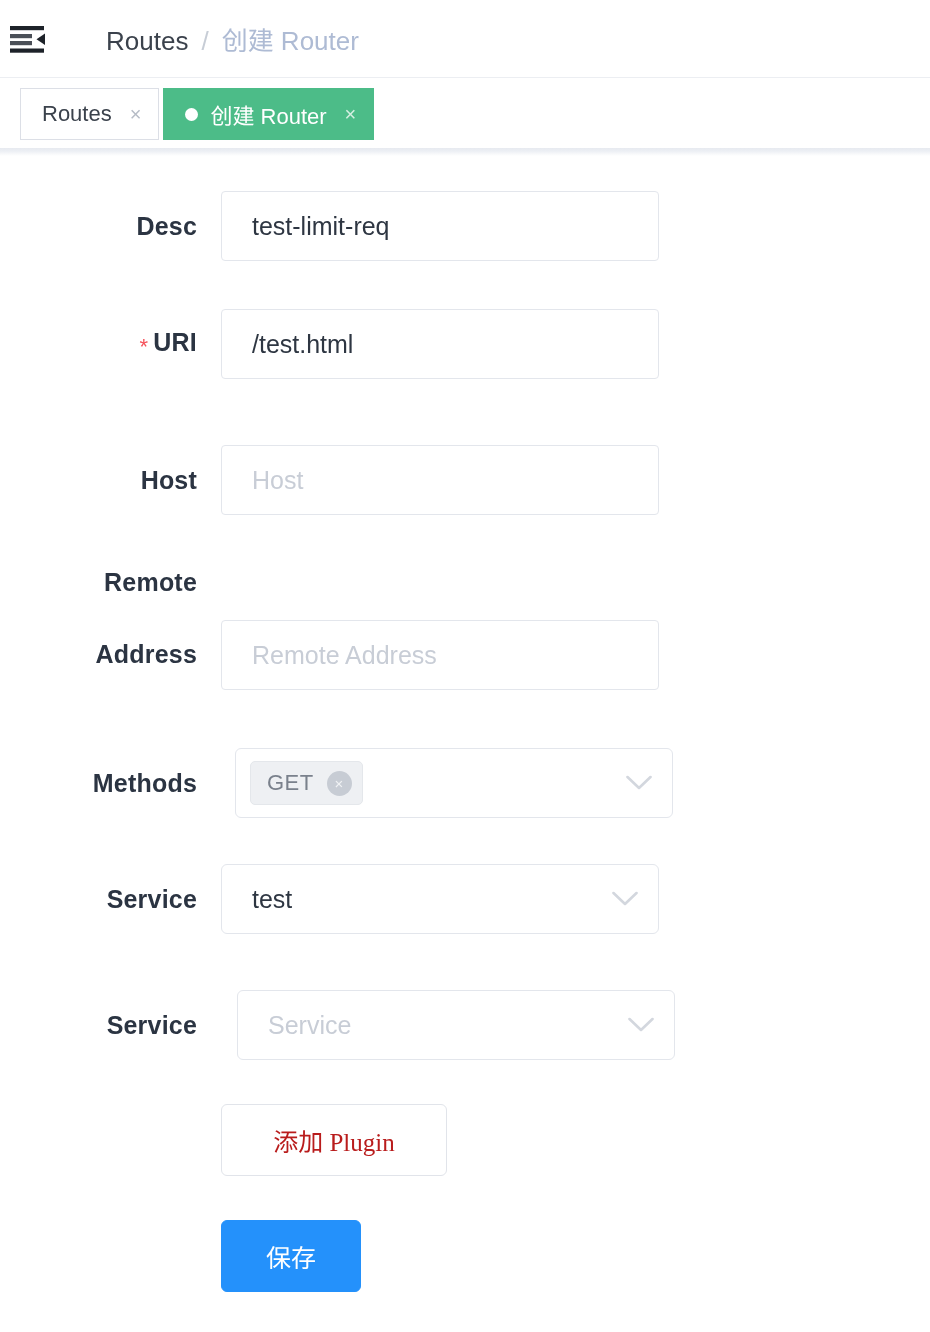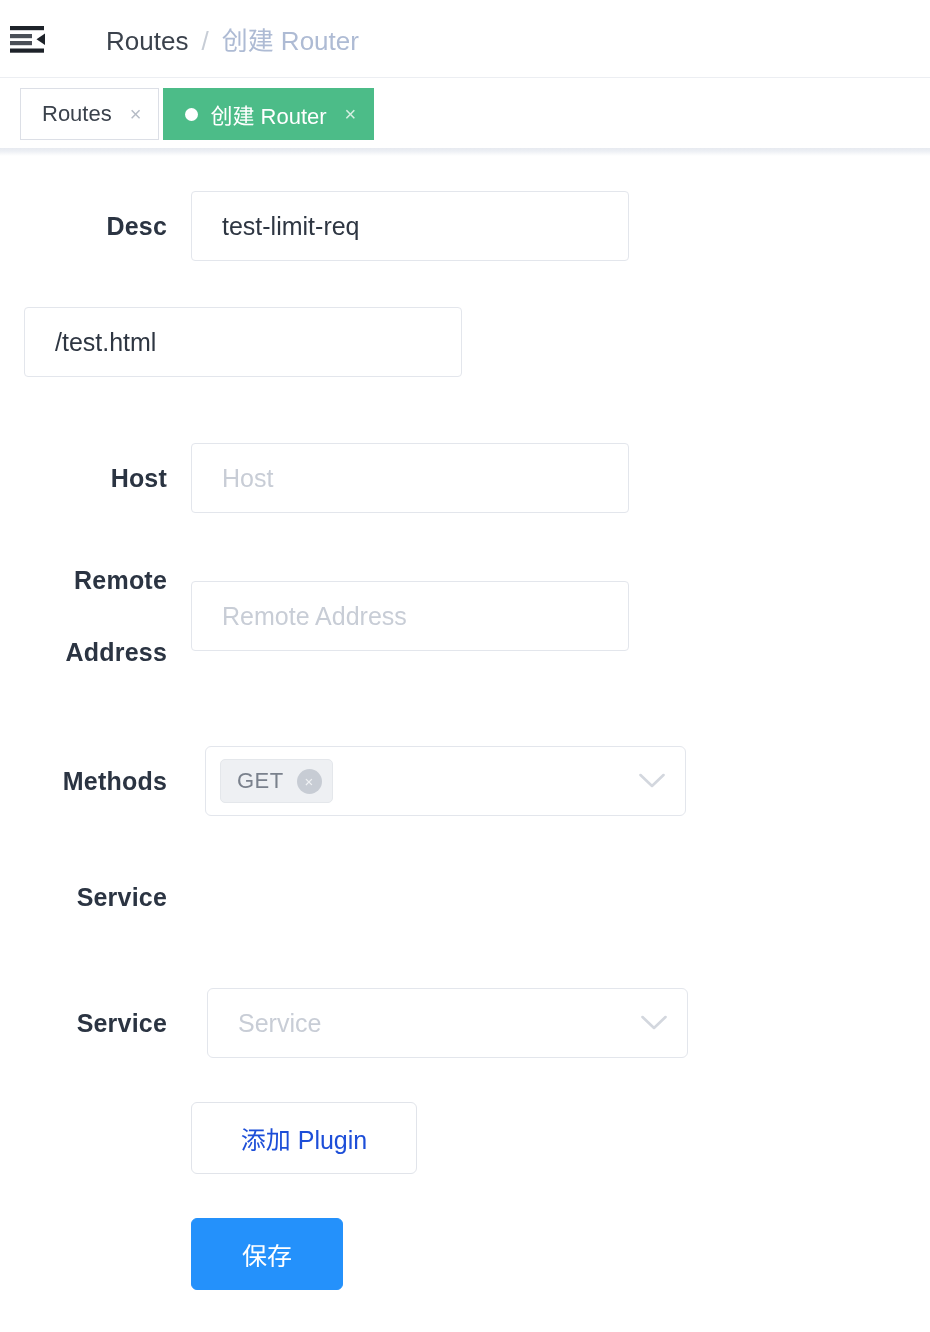--- a/index.html
+++ b/index.html
@@ -113,21 +113,22 @@
 
   
   .form {
     position: absolute;
     left: 0; top: 156px;
     width: 930px;
   }
   .form-row {
     position: relative;
     display: flex;
-    align-items: center;
+    align-items: flex-end;
+    padding-left: 30px;
   }
   .form-label {
     width: 167px;
     flex: 0 0 167px;
     text-align: right;
     font-size: 25px;
     font-weight: bold;
     color: #2b3442;
     line-height: 70px;
     letter-spacing: 0.2px;
@@ -157,21 +158,21 @@
     align-items: center;
     padding: 0 18px 0 30px;
     font-size: 25px;
     color: #2e3642;
     cursor: text;
   }
   .txt-field.placeholder { color: #c8cdd6; }
 
   .sel-field {
     position: relative;
-    width: 481px;
+    width: 438px;
     height: 70px;
     border: 1px solid #e3e6ec;
     border-radius: 6px;
     background: #ffffff;
     display: flex;
     align-items: center;
     padding: 0 54px 0 30px;
     font-size: 25px;
     color: #2e3642;
     cursor: pointer;
@@ -217,29 +218,30 @@
     justify-content: center;
     font-size: 25px;
     border-radius: 6px;
     cursor: pointer;
     user-select: none;
     font-family: "Liberation Sans", "DejaVu Sans", sans-serif;
   }
   .btn-outline {
     background: #ffffff;
     border: 1px solid #e1e4ea;
-    color: #1d4ed8;
+    color: #b91c1c;
+    font-family: Liberation Serif, serif;
   }
   .btn-primary {
     background: #2491fb;
     border: 1px solid #2491fb;
     color: #ffffff;
   }
   .btn-plugin { width: 226px; height: 72px; }
-  .btn-save { width: 152px; height: 72px; }
+  .btn-save { width: 140px; height: 72px; }
   .btn-cancel { width: 140px; height: 72px; margin-left: 20px; }
 
   .actions { display: flex; }
 </style>
 </head>
 <body>
 
 <div id="app">
 
   <div class="header">
@@ -278,20 +280,21 @@
   <div class="form">
 
     <div class="form-row" style="margin-top:35px;">
       <div class="form-label">Desc</div>
       <div class="form-control">
         <div class="txt-field" title="Desc">test-limit-req</div>
       </div>
     </div>
 
     <div class="form-row" style="margin-top:46px;">
+      <div class="form-label"><span class="req-star">*</span><span>URI</span></div>
       <div class="form-control">
         <div class="txt-field" title="URI">/test.html</div>
       </div>
     </div>
 
     <div class="form-row" style="margin-top:66px;">
       <div class="form-label">Host</div>
       <div class="form-control">
         <div class="txt-field placeholder">Host</div>
       </div>
@@ -314,20 +317,28 @@
           </span>
           <svg class="chevron" width="26" height="15" viewBox="0 0 26 15" aria-hidden="true">
             <path d="M1.5 1.5 L13 12.5 L24.5 1.5" fill="none" stroke="#d3d7de" stroke-width="2.6" stroke-linecap="round" stroke-linejoin="round"></path>
           </svg>
         </div>
       </div>
     </div>
 
     <div class="form-row" style="margin-top:46px;">
       <div class="form-label">Service</div>
+      <div class="form-control">
+        <div class="sel-field">
+          <span>test</span>
+          <svg class="chevron" width="26" height="15" viewBox="0 0 26 15" aria-hidden="true">
+            <path d="M1.5 1.5 L13 12.5 L24.5 1.5" fill="none" stroke="#d3d7de" stroke-width="2.6" stroke-linecap="round" stroke-linejoin="round"></path>
+          </svg>
+        </div>
+      </div>
     </div>
 
     <div class="form-row" style="margin-top:56px;gap:16px;">
       <div class="form-label">Service</div>
       <div class="form-control">
         <div class="sel-field">
           <span class="sel-placeholder">Service</span>
           <svg class="chevron" width="26" height="15" viewBox="0 0 26 15" aria-hidden="true">
             <path d="M1.5 1.5 L13 12.5 L24.5 1.5" fill="none" stroke="#d3d7de" stroke-width="2.6" stroke-linecap="round" stroke-linejoin="round"></path>
           </svg>

